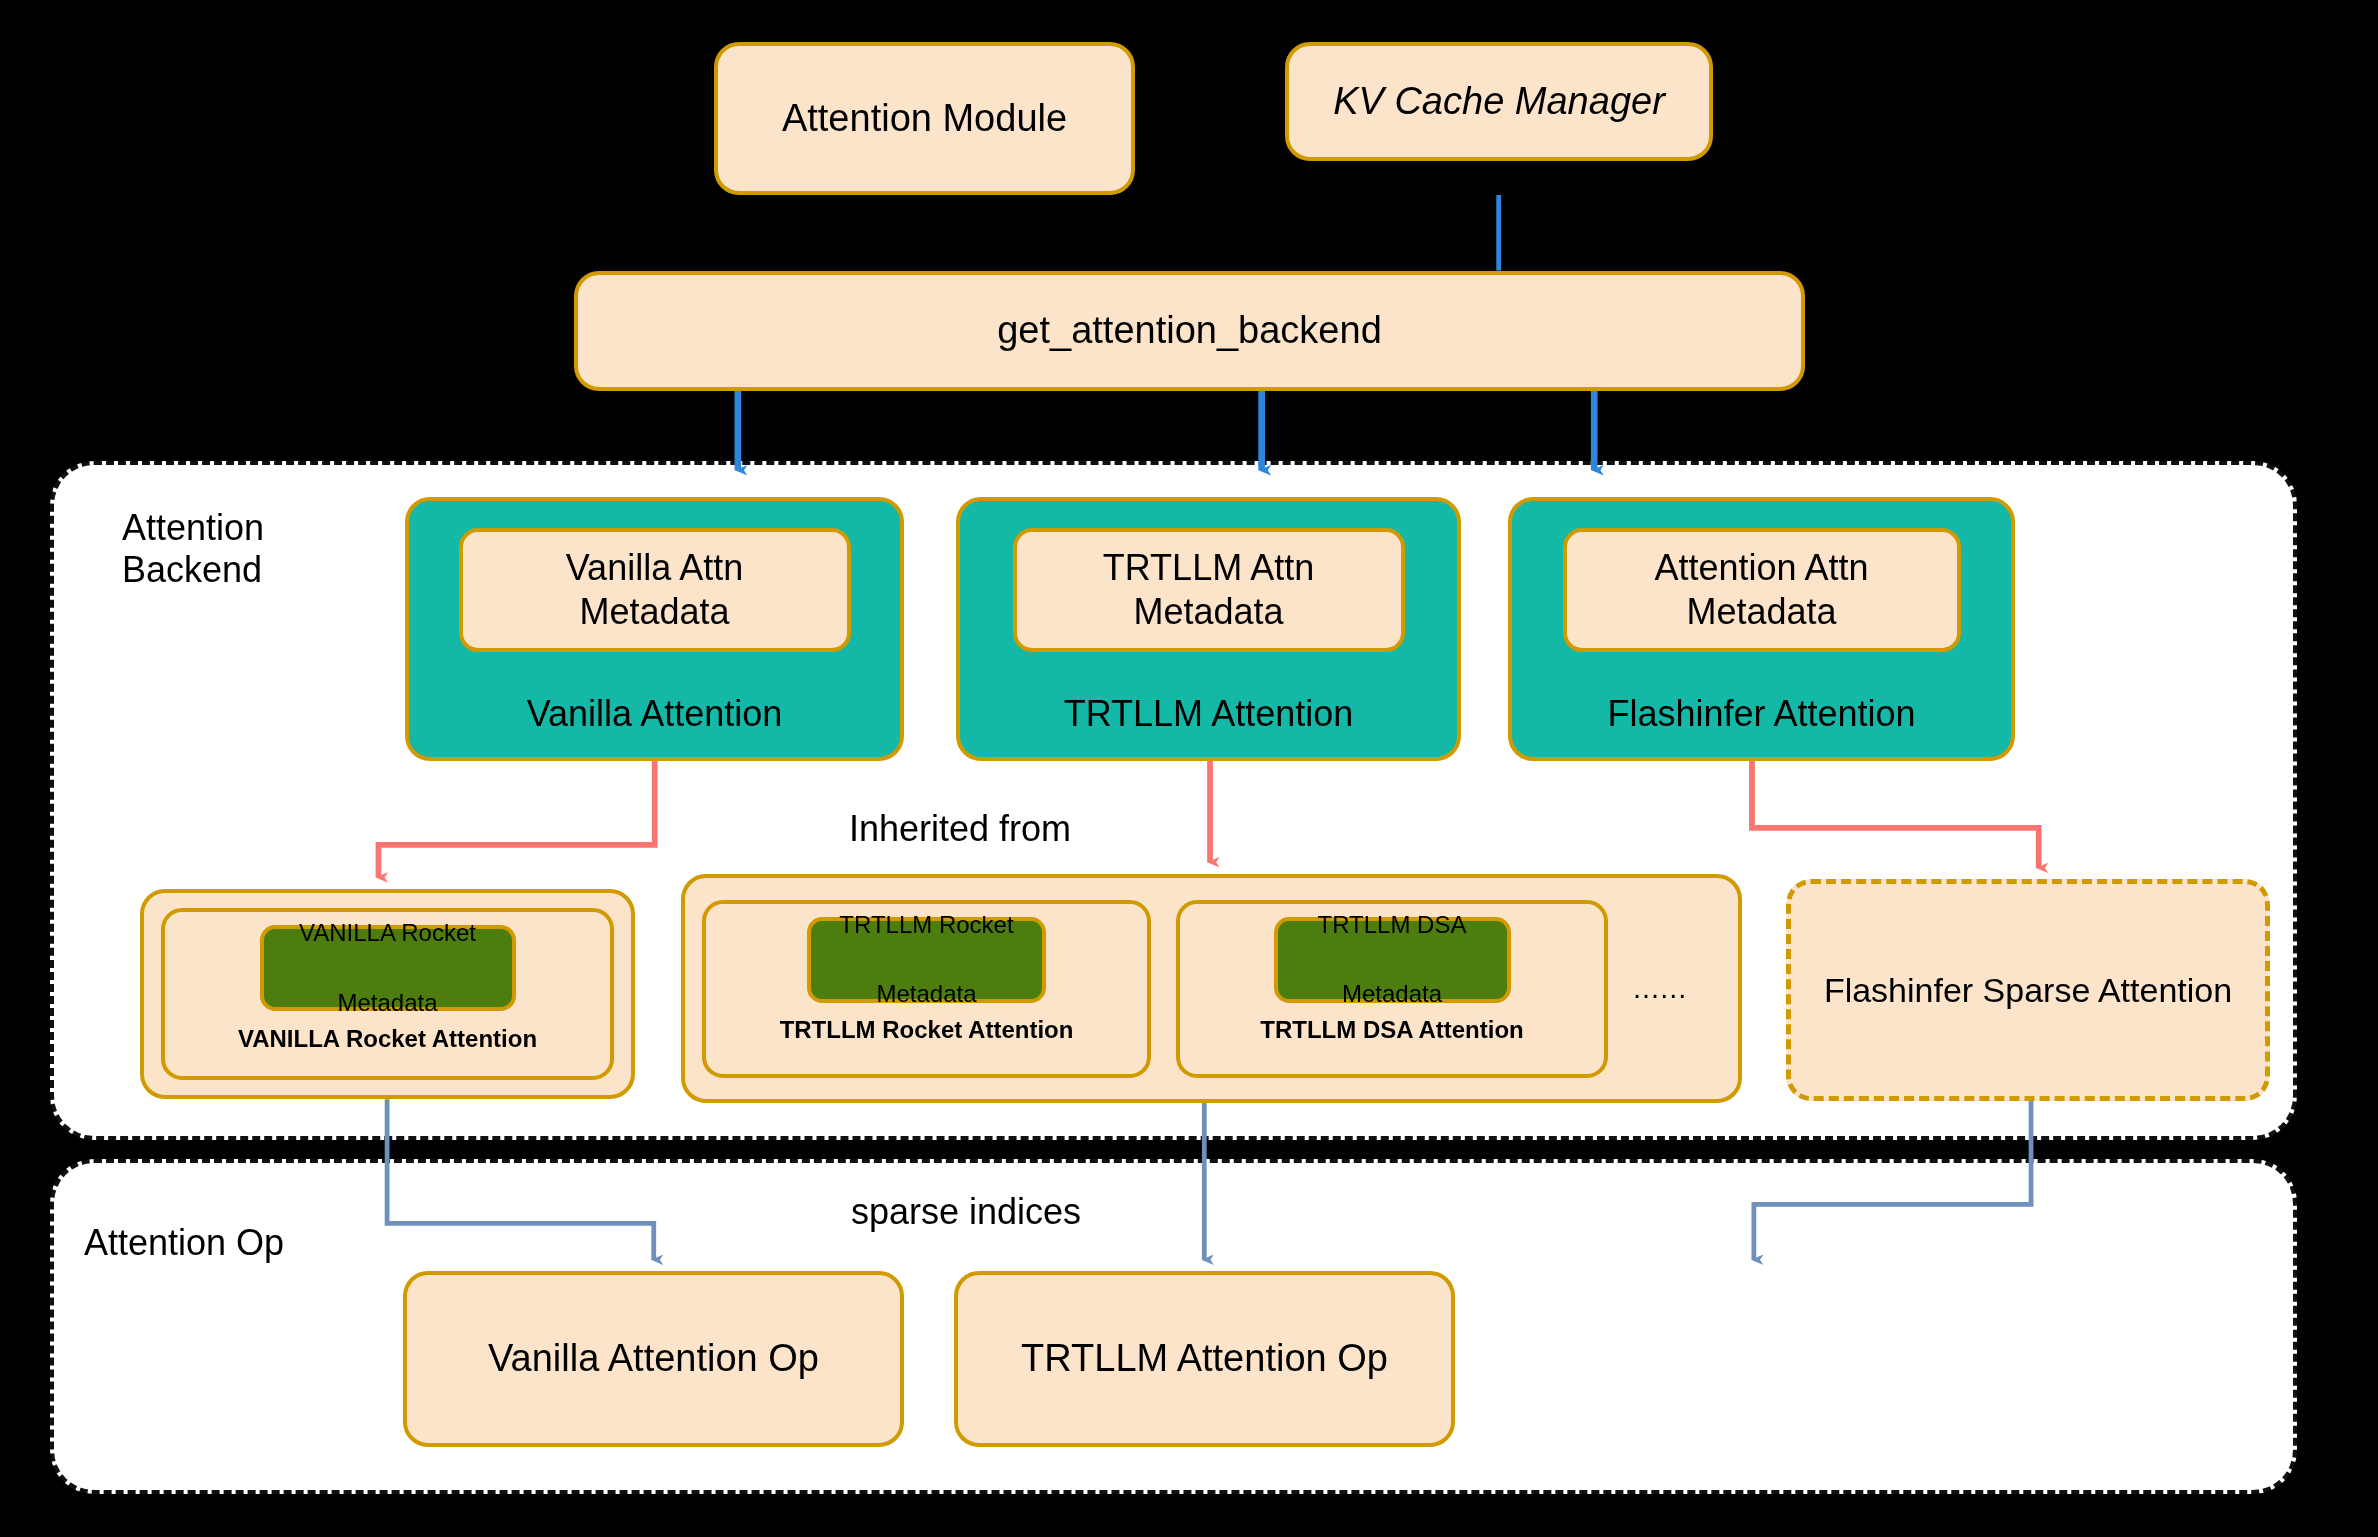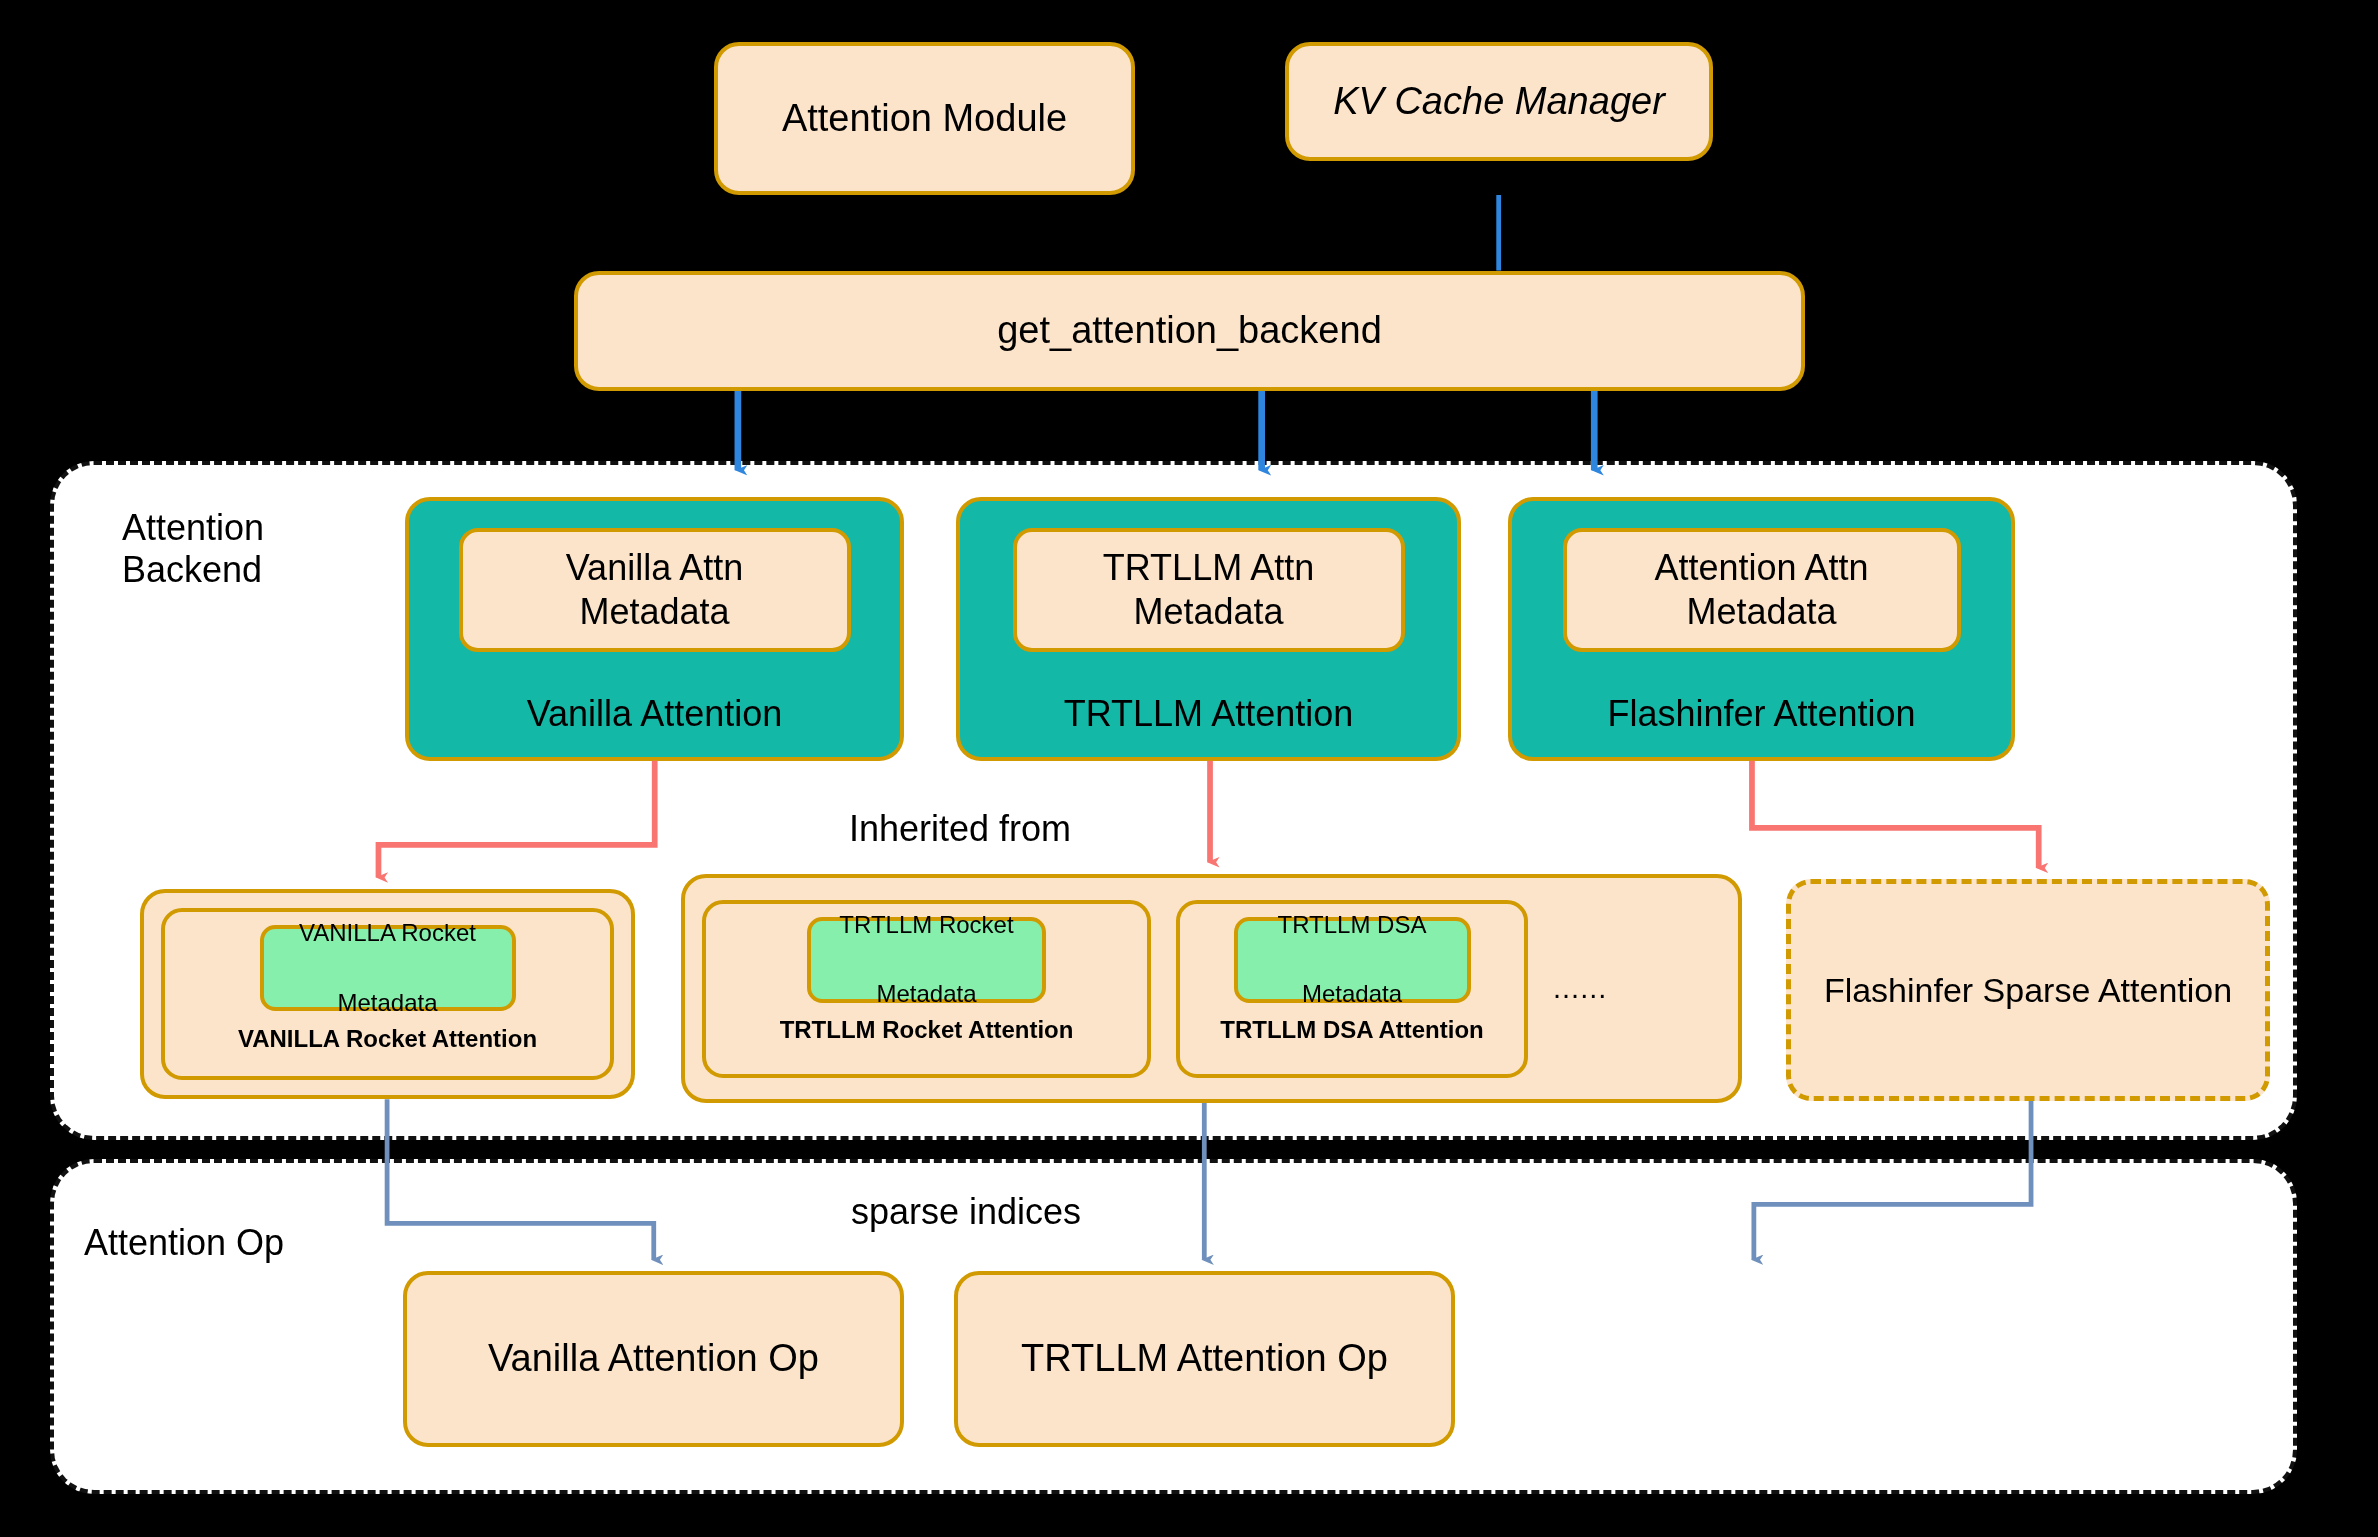--- a/index.html
+++ b/index.html
@@ -21,21 +21,21 @@
                 box-sizing:border-box;z-index:3;display:flex;flex-direction:column;align-items:center;}
   .meta-box{background:#FCE4CB;border:4.8px solid #D19A00;border-radius:19px;box-sizing:border-box;
             display:flex;align-items:center;justify-content:center;text-align:center;}
   .meta-lbl{font-size:36px;line-height:1.22;white-space:pre-line;}
   .card-lbl{font-size:36px;line-height:1.2;text-align:center;}
 
   .sp-group{position:absolute;background:#FCE4CB;border:4.8px solid #D19A00;border-radius:25px;
             box-sizing:border-box;z-index:3;display:flex;align-items:center;}
   .sp-card{background:#FCE4CB;border:4.8px solid #D19A00;border-radius:21px;box-sizing:border-box;
            display:flex;flex-direction:column;align-items:center;}
-  .sp-meta{background:#86efac;border:4.8px solid #D19A00;border-radius:15.3px;box-sizing:border-box;
+  .sp-meta{background:#4d7c0f;border:4.8px solid #D19A00;border-radius:15.3px;box-sizing:border-box;
            display:flex;align-items:center;justify-content:center;text-align:center;}
   .sp-meta-lbl{font-size:24px;line-height:1.45;white-space:pre-line;}
   .sp-card-lbl{font-size:24px;line-height:1.2;font-weight:bold;}
   .ellipsis{font-size:29px;letter-spacing:1px;color:#000;}
 
   .edge-lbl{position:absolute;z-index:7;font-size:36px;color:#000;white-space:nowrap;}
 </style>
 </head>
 <body>
 
@@ -97,21 +97,21 @@
   <div class="sp-group" style="left:681px;top:874px;width:1061px;height:229px;padding:0 17px;gap:25px;">
     <div class="sp-card" style="width:449px;height:178px;">
       <div class="sp-meta" style="margin-top:13.4px;width:239px;height:86px;">
         <span class="sp-meta-lbl">TRTLLM Rocket
 
 Metadata</span>
       </div>
       <div class="sp-card-lbl" style="margin-top:13.4px;">TRTLLM Rocket Attention</div>
     </div>
 
-    <div class="sp-card" style="width:352px;height:178px;">
+    <div class="sp-card" style="width:432px;height:178px;">
       <div class="sp-meta" style="margin-top:13.4px;width:237px;height:86px;">
         <span class="sp-meta-lbl">TRTLLM DSA
 
 Metadata</span>
       </div>
       <div class="sp-card-lbl" style="margin-top:13.4px;">TRTLLM DSA Attention</div>
     </div>
 
     <div class="ellipsis">......</div>
   </div>

